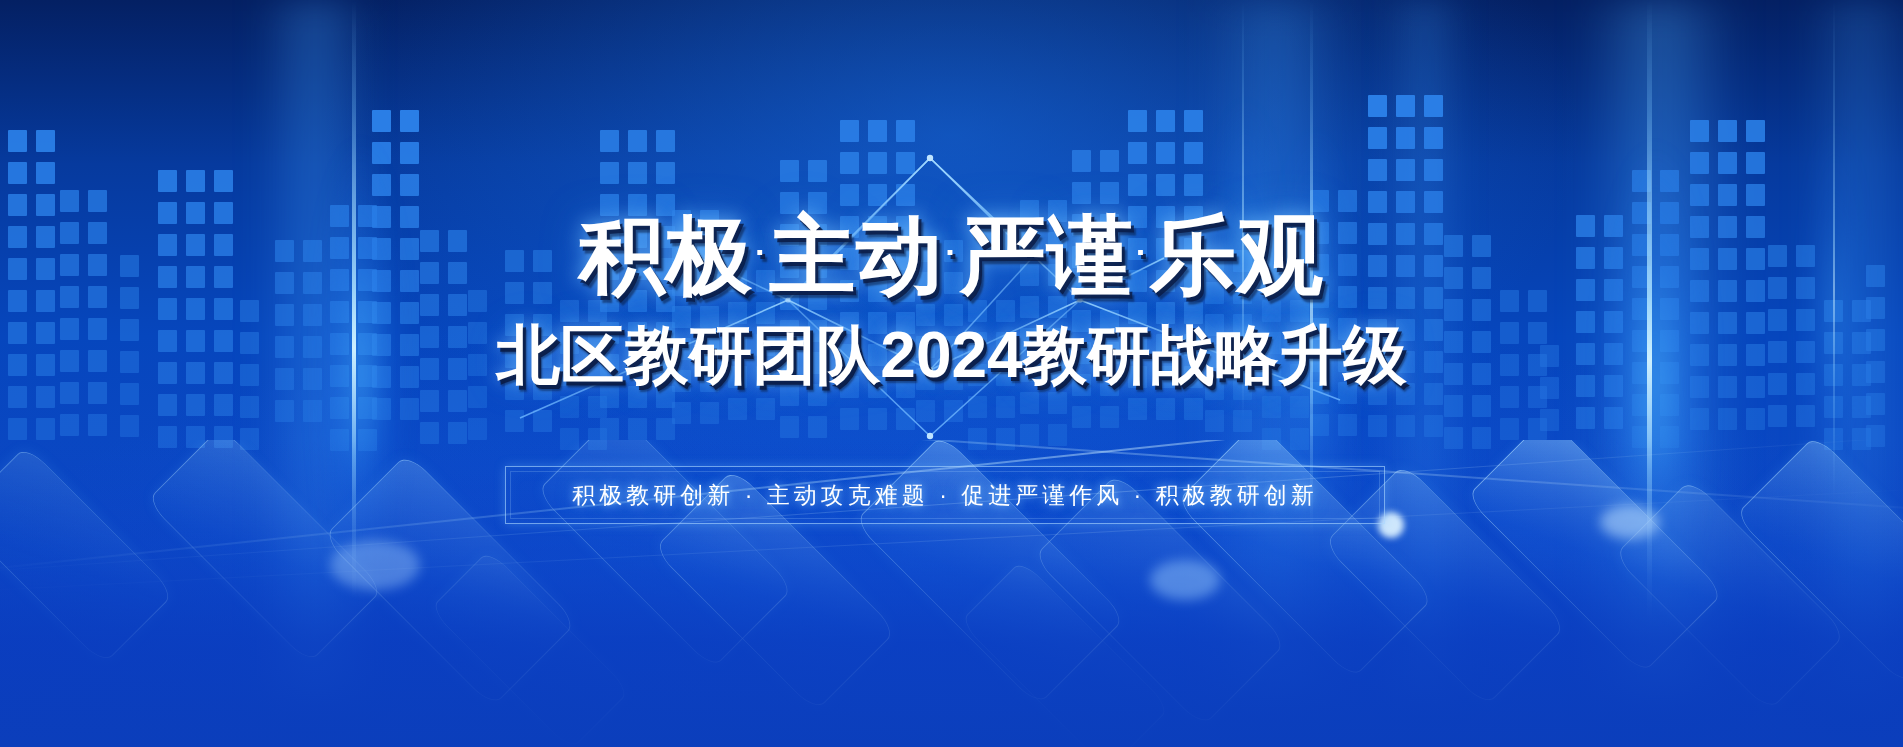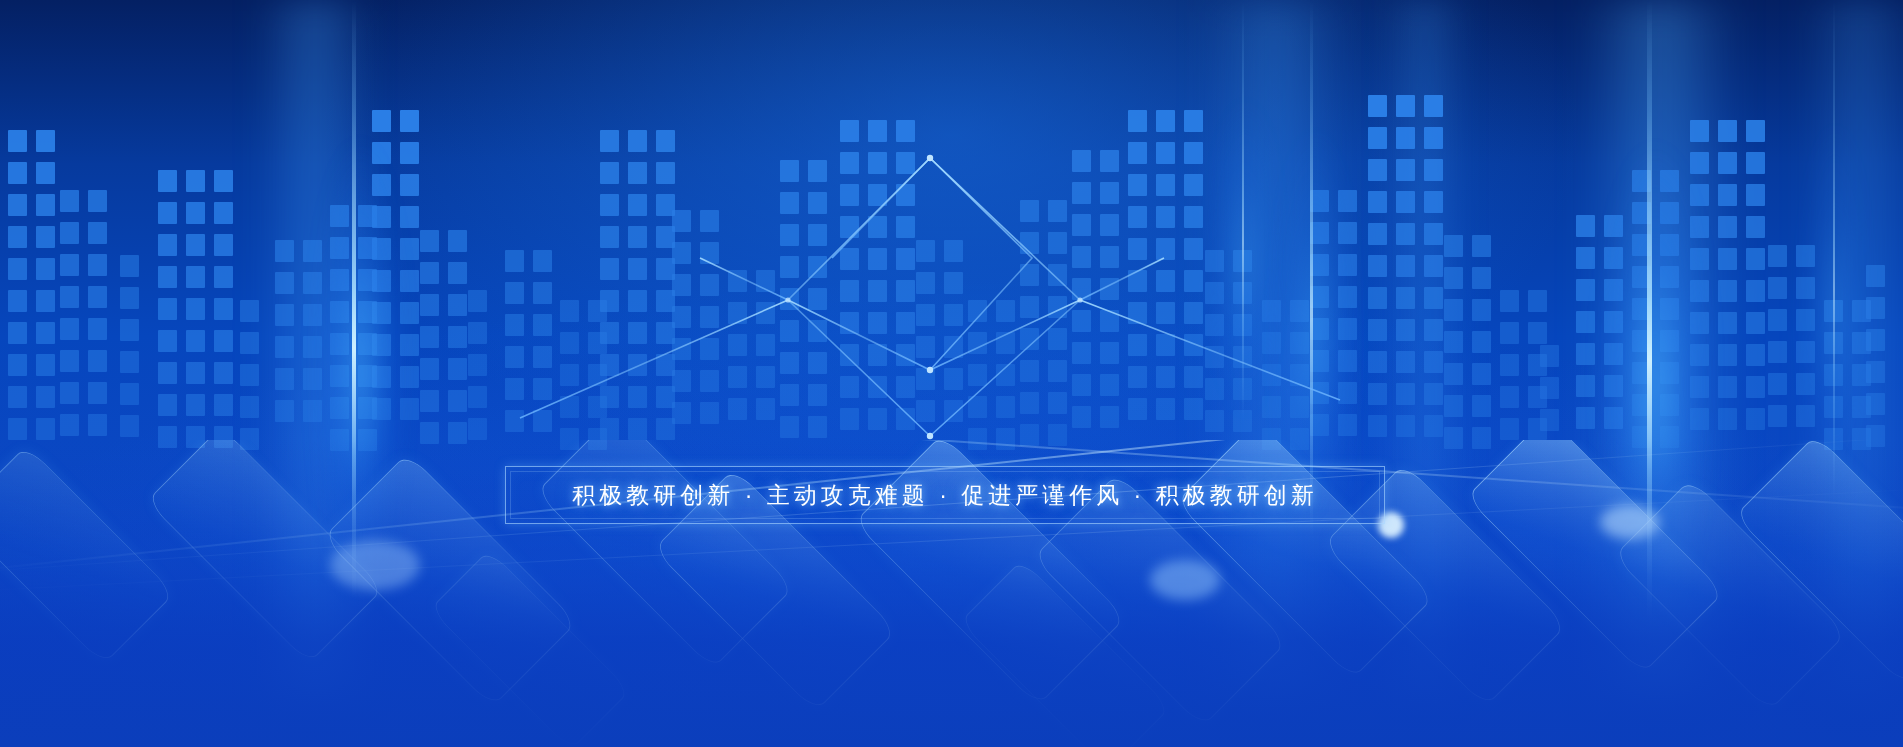--- a/index.html
+++ b/index.html
@@ -781,21 +781,25 @@
       <div style="position: absolute; left: 0px; top: 0px; width: 1903px; height: 307px; background: linear-gradient(rgba(10, 60, 185, 0) 0%, rgba(10, 62, 190, 0.35) 38%, rgba(10, 60, 190, 0.8) 66%, rgba(11, 62, 187, 0.97) 100%); pointer-events: none;"></div>
     </div>
 
   <div class="bloom" style="left:1378px;top:512px;width:26px;height:26px;background:#d8efff;opacity:0.95;filter:blur(3px);z-index:35;"></div>
   <div class="bloom" style="left:1150px;top:560px;width:70px;height:40px;background:#9fd0ff;opacity:0.45;z-index:34;"></div>
   <div class="bloom" style="left:330px;top:540px;width:90px;height:50px;background:#a8d2ff;opacity:0.40;z-index:34;"></div>
   <div class="bloom" style="left:1600px;top:505px;width:60px;height:34px;background:#bde0ff;opacity:0.55;z-index:34;"></div>
 
   <div id="textblock">
 
-
+    <div id="title-main">
+      <span>积极</span><span class="sep">·</span><span>主动</span><span class="sep">·</span><span>严谨</span><span class="sep">·</span><span>乐观</span>
+    </div>
+
+    <div id="title-sub">北区教研团队2024教研战略升级</div>
 
     <div id="tagline-box">
       <div id="tagline">积极教研创新 · 主动攻克难题 · 促进严谨作风 · 积极教研创新</div>
     </div>
 
   </div>
 
 </div>
 
 </body></html>

